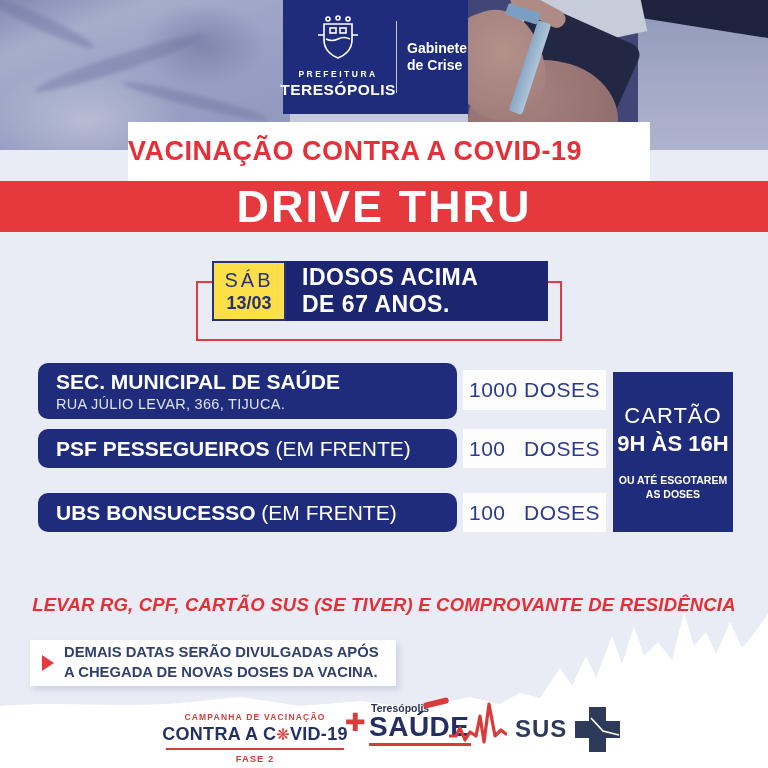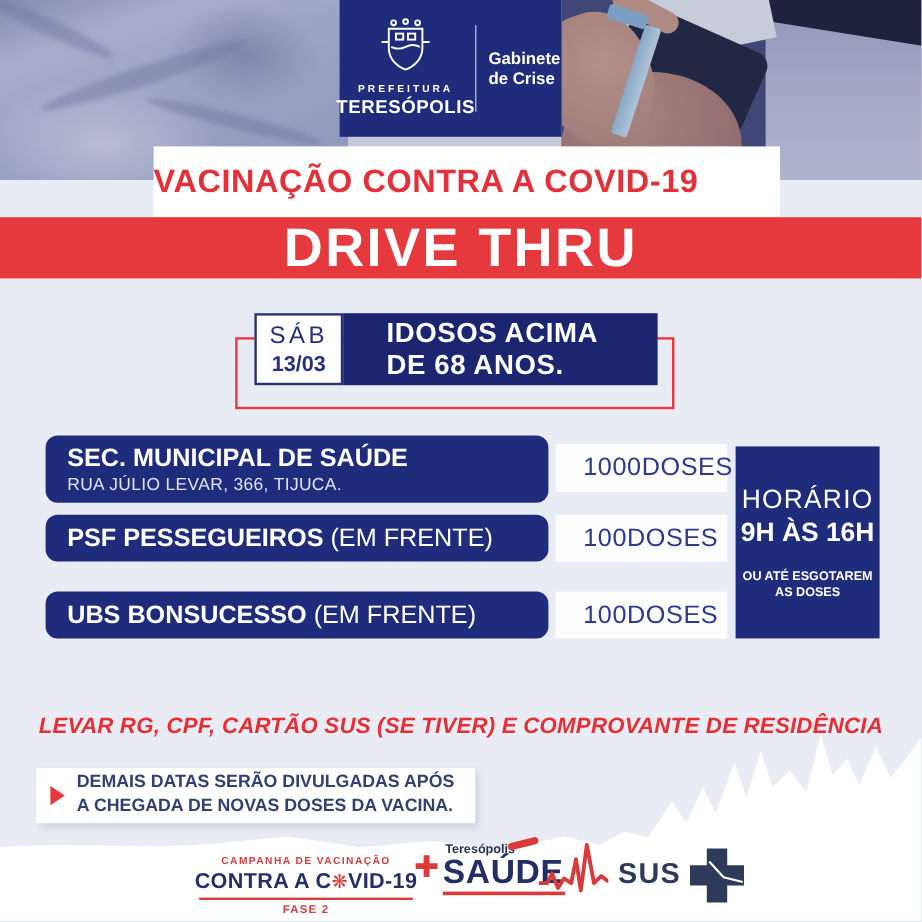--- a/index.html
+++ b/index.html
@@ -43,40 +43,40 @@
   
   .title-card{position:absolute;left:128px;top:122px;width:522px;height:59px;background:#fff;z-index:4;
     display:flex;align-items:center;justify-content:flex-start;}
   .title-card span{color:#e5303a;font-size:27px;font-weight:800;letter-spacing:.5px;}
   .banner{position:absolute;left:0;top:181px;width:768px;height:51px;background:#e6393e;z-index:4;
     display:flex;align-items:center;justify-content:center;}
   .banner span{color:#fff;font-size:45px;font-weight:800;letter-spacing:2px;}
 
   
   .sched-outline{position:absolute;left:196px;top:281px;width:362px;height:56px;border:2px solid #e5393f;z-index:1;}
-  .day-box{position:absolute;left:212px;top:261px;width:74px;height:60px;background:#ffffff;border:2px solid #27307b;
+  .day-box{position:absolute;left:212px;top:261px;width:74px;height:60px;background:#fde047;border:2px solid #27307b;
     box-sizing:border-box;z-index:2;display:flex;flex-direction:column;align-items:center;justify-content:center;}
   .day{color:#27307b;font-size:20px;letter-spacing:3px;font-weight:500;}
   .date{color:#27307b;font-size:18px;font-weight:800;margin-top:1px;}
   .audience-box{position:absolute;left:286px;top:261px;width:262px;height:60px;background:#1c2570;z-index:2;
     display:flex;flex-direction:column;justify-content:center;padding-left:16px;box-sizing:border-box;}
-  .audience-box span{color:#fff;font-size:23px;font-weight:800;line-height:1.18;letter-spacing:.5px;margin-left:20px;}
+  .audience-box span{color:#fff;font-size:23px;font-weight:800;line-height:1.18;letter-spacing:.5px;}
 
   
   .loc-box{position:absolute;left:38px;width:419px;background:#1f2c7b;box-sizing:border-box;
     display:flex;flex-direction:column;justify-content:center;padding-left:18px;border-radius:10px;}
   .loc-1{top:363px;height:56px;}
   .loc-2{top:429px;height:39px;}
   .loc-3{top:493px;height:39px;}
   .loc-line{color:#fff;font-size:21px;line-height:1.1;white-space:nowrap;}
   .loc-name{font-weight:800;}
   .loc-suffix{font-weight:300;}
   .loc-detail{color:#dfe3f2;font-size:14.5px;font-weight:400;margin-top:3px;letter-spacing:.3px;}
   .dose-box{position:absolute;left:463px;width:143px;background:#fdfdfe;box-sizing:border-box;
-    display:flex;align-items:center;justify-content:space-between;padding:0 23px;}
+    display:flex;align-items:center;justify-content:space-between;padding:0 6px;}
   .dose-1{top:370px;height:40px;}
   .dose-2{top:429px;height:39px;}
   .dose-3{top:493px;height:39px;}
   .dose-box span{color:#2c3a8c;font-size:21px;font-weight:500;letter-spacing:.5px;}
 
   
   .hours-box{position:absolute;left:613px;top:372px;width:120px;height:160px;background:#1f2c7b;
     display:flex;flex-direction:column;align-items:center;justify-content:center;text-align:center;}
   .hours-label{color:#fff;font-size:22px;font-weight:400;letter-spacing:1px;}
   .hours-time{color:#fff;font-size:22px;font-weight:800;margin-top:2px;}
@@ -170,21 +170,21 @@
     <span>DRIVE THRU</span>
   </div>
 
   <div class="sched-outline"></div>
   <div class="day-box">
     <span class="day">SÁB</span>
     <span class="date">13/03</span>
   </div>
   <div class="audience-box">
     <span>IDOSOS ACIMA</span>
-    <span>DE 68 ANOS.</span>
+    <span>DE 67 ANOS.</span>
   </div>
 
   <div class="loc-box loc-1">
     <div class="loc-line">
       <span class="loc-name">SEC. MUNICIPAL DE SAÚDE</span><span class="loc-suffix"></span>
     </div>
     <div class="loc-detail">RUA JÚLIO LEVAR, 366, TIJUCA.</div>
   </div>
   <div class="dose-box dose-1">
     <span>1000</span>
@@ -205,21 +205,21 @@
     <div class="loc-line">
       <span class="loc-name">UBS BONSUCESSO</span><span class="loc-suffix"> (EM FRENTE)</span>
     </div>
   </div>
   <div class="dose-box dose-3">
     <span>100</span>
     <span>DOSES</span>
   </div>
 
   <div class="hours-box">
-    <div class="hours-label">HORÁRIO</div>
+    <div class="hours-label">CARTÃO</div>
     <div class="hours-time">9H ÀS 16H</div>
     <div class="hours-note">
       <div>OU ATÉ ESGOTAREM</div>
       <div>AS DOSES</div>
     </div>
   </div>
 
   <div class="requirements">LEVAR RG, CPF, CARTÃO SUS (SE TIVER) E COMPROVANTE DE RESIDÊNCIA</div>
 
   <svg class="mountains" viewBox="0 0 768 170" preserveAspectRatio="none">

